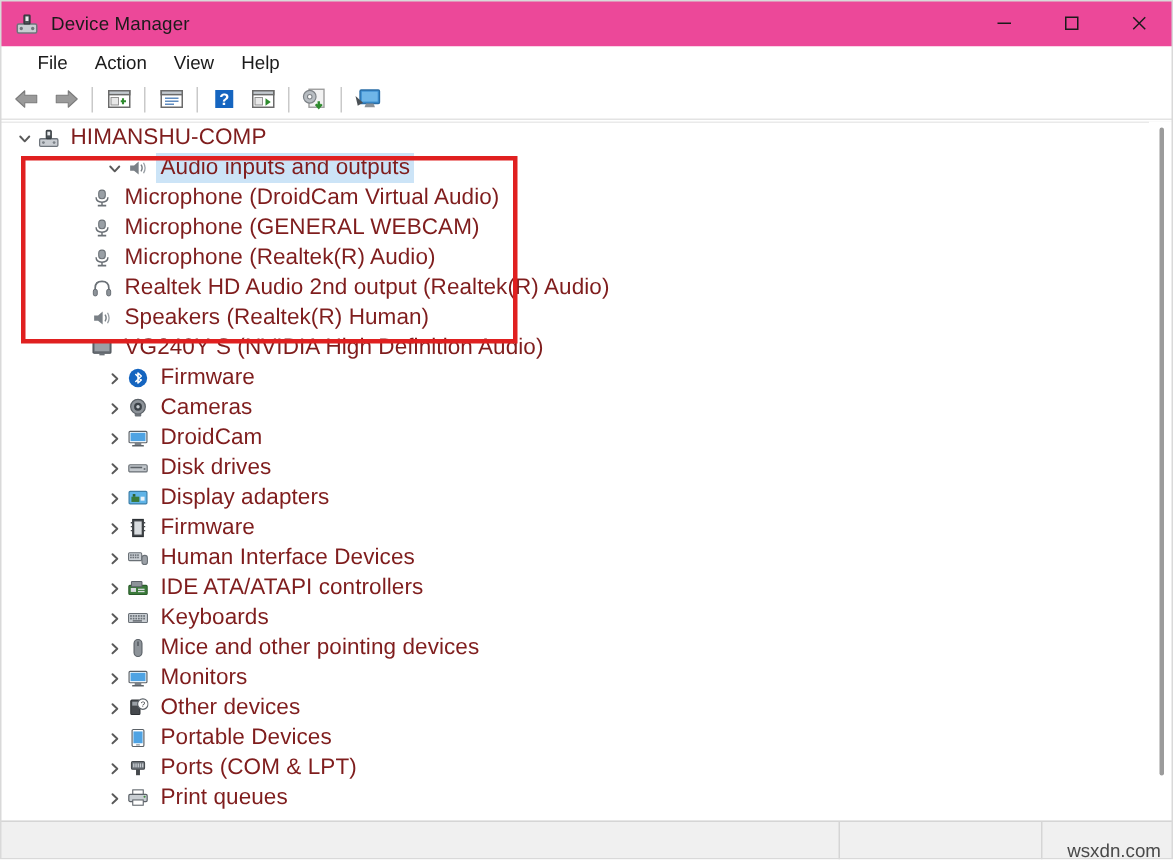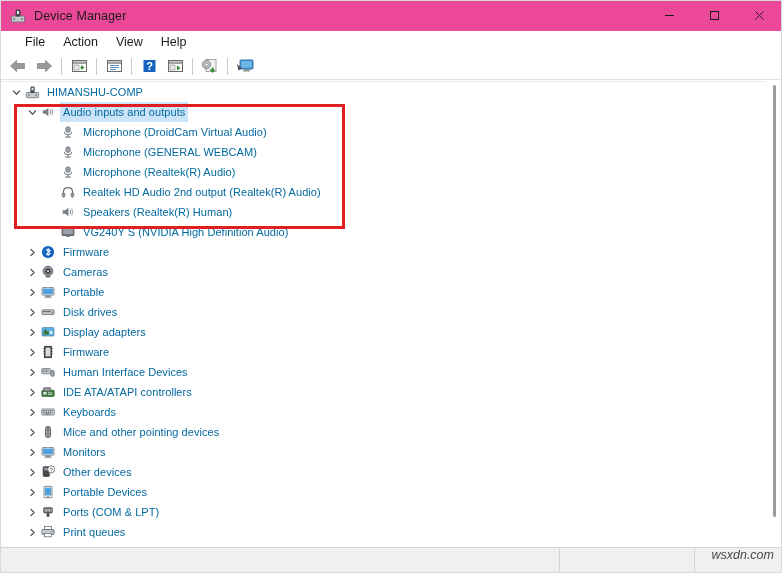--- a/index.html
+++ b/index.html
@@ -128,22 +128,22 @@
   }
   .trow {
     height: 20px;
     display: flex;
     align-items: center;
     white-space: nowrap;
     cursor: default;
     position: relative;
   }
   .tlabel {
-    font-size: 11px;
-    color: #0369a1;
+    font-size: 15px;
+    color: #7f1d1d;
     line-height: 20px;
     padding: 0 3px;
     letter-spacing: 0.05px;
   }
   .trow.selected .tlabel {
     background: #cce4f7;
   }
   .chev {
     width: 16px;
     height: 20px;
@@ -158,21 +158,21 @@
     flex: 0 0 auto;
     margin-right: 4px;
     display: flex;
     align-items: center;
     justify-content: center;
     position: relative;
   }
 
   
   .lvl0 { padding-left: 8px; }
-  .lvl1 { padding-left: 24px; }
+  .lvl1 { padding-left: 24px; margin-left: 44px; }
   .lvl2 { padding-left: 60px; }
 
   
   .redbox {
     position: absolute;
     left: 14px;
     top: 22px;
     width: 331px;
     height: 125px;
     border: 3px solid #e02020;
@@ -209,22 +209,21 @@
     background: #f0f0f0;
     border-top: 1px solid #d5d5d5;
     box-sizing: border-box;
     display: flex;
     align-items: center;
   }
   .scell {
     height: 26px;
     box-sizing: border-box;
     display: flex;
-    align-items: flex-start;
-    font-style: italic;
+    align-items: flex-end;
   }
   .scell.a { width: 560px; border-right: 1px solid #d5d5d5; }
   .scell.b { width: 135px; border-right: 1px solid #d5d5d5; }
   .scell.c {
     flex: 1;
     justify-content: flex-end;
     padding-right: 8px;
   }
   .watermark {
     font-size: 12.5px;
@@ -505,21 +504,21 @@
             </svg>
         </div>
         <div class="ticon">
           <svg width="14" height="14" viewBox="0 0 16 16">
             <rect x="1.2" y="3" width="13.6" height="8.6" rx="0.8" fill="#ffffff" stroke="#5b6167" stroke-width="0.9"></rect>
             <rect x="2.3" y="4" width="11.4" height="6.4" fill="#4fa3e3"></rect>
             <rect x="5.5" y="11.8" width="5" height="1.8" fill="#7a8086"></rect>
             <rect x="3.5" y="13.4" width="9" height="1" rx="0.4" fill="#5b6167"></rect>
           </svg>
         </div>
-        <div class="tlabel">Portable</div>
+        <div class="tlabel">DroidCam</div>
       </div>
 
       <div class="trow lvl1">
         <div class="chev">
           <svg width="9" height="9" viewBox="0 0 9 9">
               <path d="M3 1.5 L6.2 4.5 L3 7.5" fill="none" stroke="#5a5a5a" stroke-width="1.3" stroke-linecap="round" stroke-linejoin="round"></path>
             </svg>
         </div>
         <div class="ticon">
           <svg width="14" height="14" viewBox="0 0 16 16">

